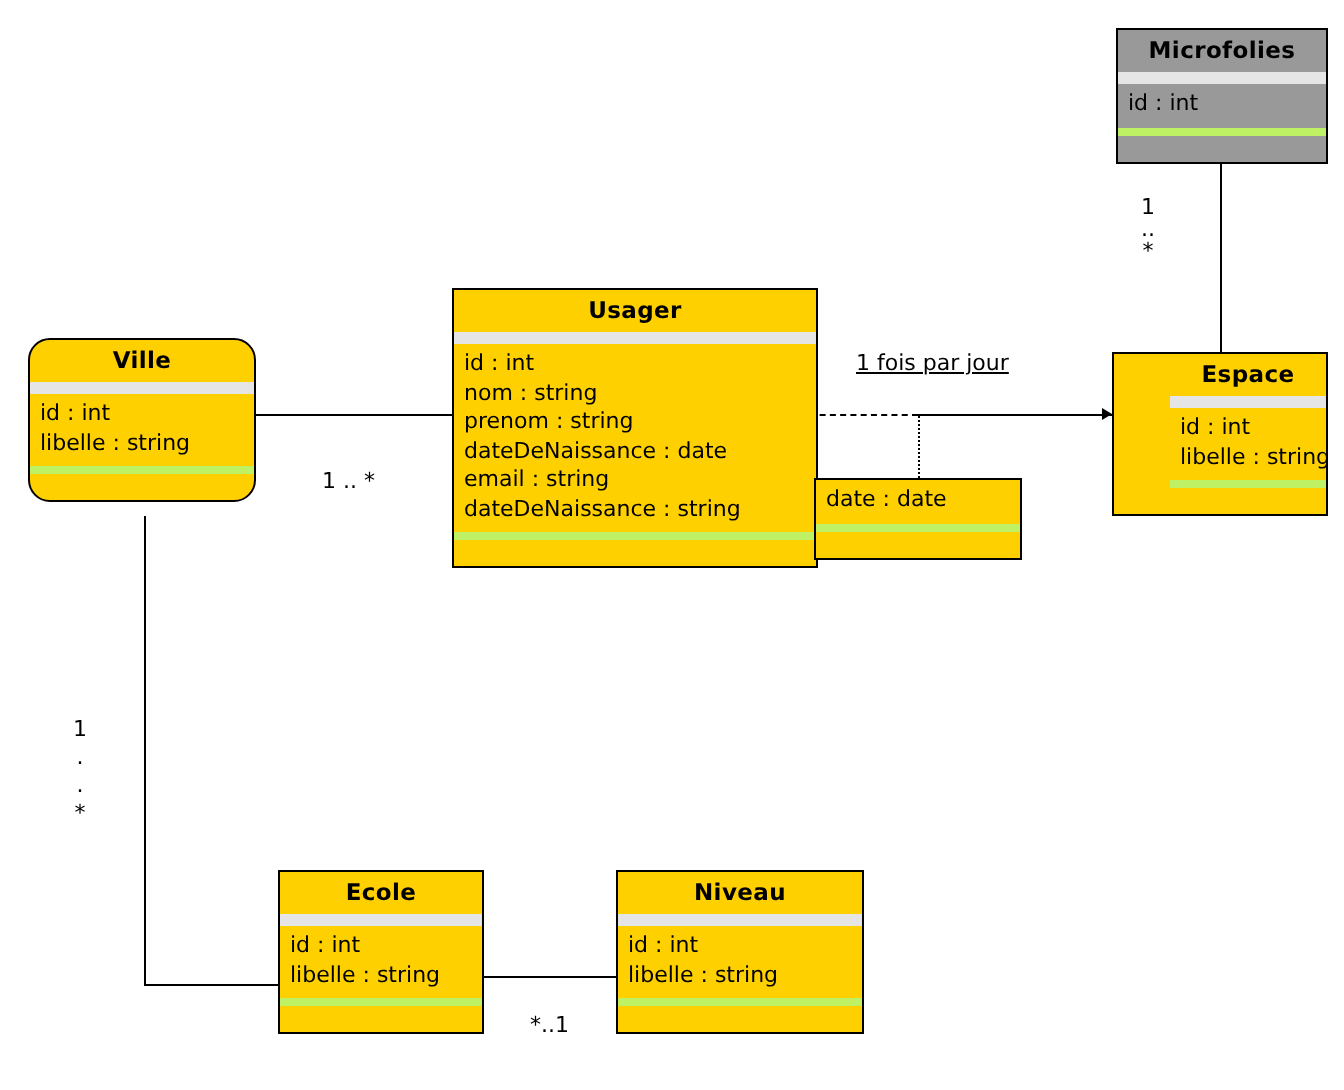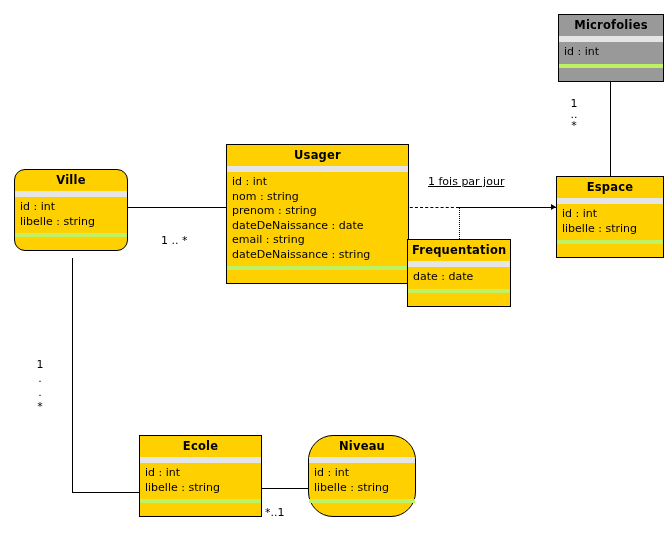--- a/index.html
+++ b/index.html
@@ -166,47 +166,46 @@
       <div class="uml-attr">id : int</div>
       <div class="uml-attr">nom : string</div>
       <div class="uml-attr">prenom : string</div>
       <div class="uml-attr">dateDeNaissance : date</div>
       <div class="uml-attr">email : string</div>
       <div class="uml-attr">dateDeNaissance : string</div>
     </div>
     <div class="uml-ops"></div>
   </div>
 
-  <div class="uml-class" style="left:556px; top:176px; width:108px;">
+  <div class="uml-class" style="left:556px; top:176px; width:108px;padding-left:28px;">
     <div class="uml-name">Espace</div>
     <div class="uml-attrs">
       <div class="uml-attr">id : int</div>
       <div class="uml-attr">libelle : string</div>
     </div>
     <div class="uml-ops"></div>
   </div>
 
   <div class="uml-class" style="left:407px; top:239px; width:104px;">
-    <div class="uml-name">Frequentation</div>
     <div class="uml-attrs">
       <div class="uml-attr">date : date</div>
     </div>
     <div class="uml-ops"></div>
   </div>
 
-  <div class="uml-class" style="left:139px; top:435px; width:123px;">
+  <div class="uml-class" style="left:139px; top:435px; width:103px;">
     <div class="uml-name">Ecole</div>
     <div class="uml-attrs">
       <div class="uml-attr">id : int</div>
       <div class="uml-attr">libelle : string</div>
     </div>
     <div class="uml-ops"></div>
   </div>
 
-  <div class="uml-class" style="left:308px; top:435px; width:108px;border-radius:25px;">
+  <div class="uml-class" style="left:308px; top:435px; width:124px;">
     <div class="uml-name">Niveau</div>
     <div class="uml-attrs">
       <div class="uml-attr">id : int</div>
       <div class="uml-attr">libelle : string</div>
     </div>
     <div class="uml-ops"></div>
   </div>
 
 </div>
 

